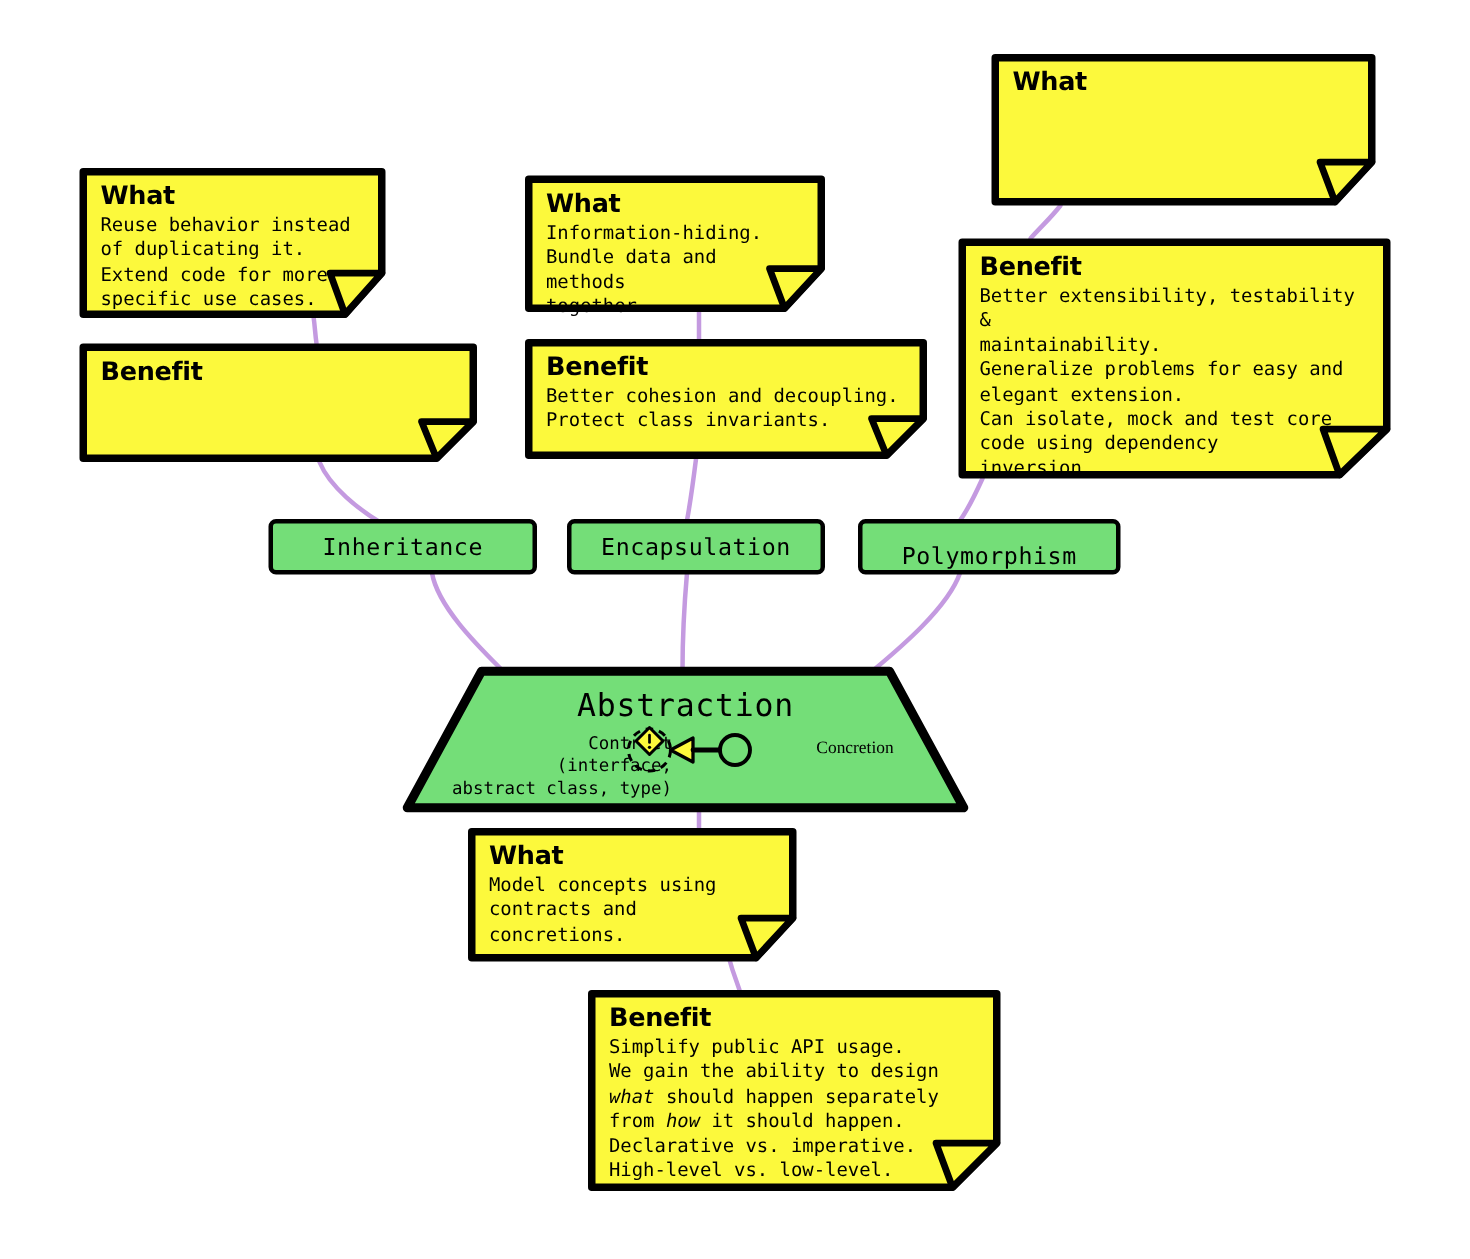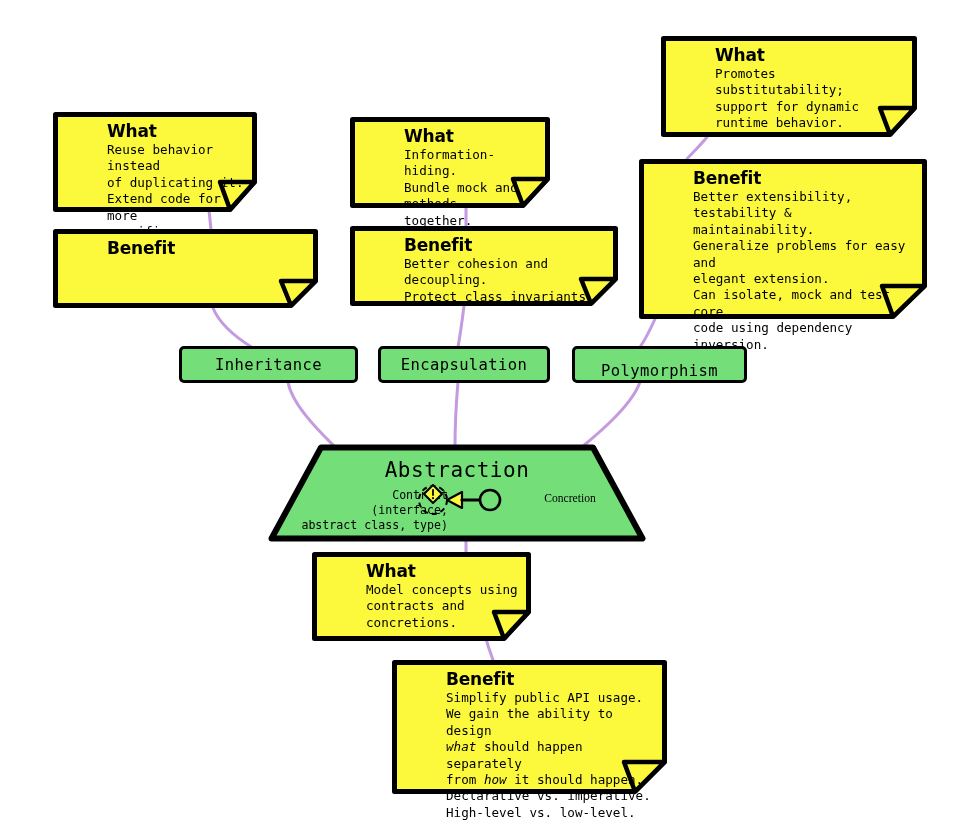--- a/index.html
+++ b/index.html
@@ -30,21 +30,20 @@
     height: 839px;
     z-index: 1;
     pointer-events: none;
   }
 
   
   .note {
     position: absolute;
     z-index: 3;
     box-sizing: border-box;
-    padding-left: 40px;
   }
   .note .note-svg {
     position: absolute;
     left: 0; top: 0;
     width: 100%;
     height: 100%;
     overflow: visible;
   }
   .note .note-body {
     position: relative;
@@ -202,21 +201,21 @@
   </div>
 
   <div class="note" id="note-enc-what" style="left:350px; top:117px; width:200px; height:91px;">
     <svg class="note-svg" viewBox="0 0 200 91" preserveAspectRatio="none">
       <path d="M2.5,2.5 H197.5 V62 L173,88.5 H2.5 Z" fill="#fcf93c" stroke="#000" stroke-width="5" stroke-linejoin="round"></path>
       <path d="M197.5,62 L163,62 L173,88.5 Z" fill="#fcf93c" stroke="#000" stroke-width="4.5" stroke-linejoin="round"></path>
     </svg>
     <div class="note-body">
       <div class="note-title">What</div>
       <div class="note-text">Information-hiding.
-Bundle mock and methods
+Bundle data and methods
 together.</div>
     </div>
   </div>
 
   <div class="note" id="note-enc-benefit" style="left:350px; top:226px; width:268px; height:80px;">
     <svg class="note-svg" viewBox="0 0 268 80" preserveAspectRatio="none">
       <path d="M2.5,2.5 H265.5 V53 L241,77.5 H2.5 Z" fill="#fcf93c" stroke="#000" stroke-width="5" stroke-linejoin="round"></path>
       <path d="M265.5,53 L231,53 L241,77.5 Z" fill="#fcf93c" stroke="#000" stroke-width="4.5" stroke-linejoin="round"></path>
     </svg>
     <div class="note-body">
@@ -226,23 +225,20 @@
     </div>
   </div>
 
   <div class="note" id="note-poly-what" style="left:661px; top:36px; width:256px; height:101px;">
     <svg class="note-svg" viewBox="0 0 256 101" preserveAspectRatio="none">
       <path d="M2.5,2.5 H253.5 V72 L229,98.5 H2.5 Z" fill="#fcf93c" stroke="#000" stroke-width="5" stroke-linejoin="round"></path>
       <path d="M253.5,72 L219,72 L229,98.5 Z" fill="#fcf93c" stroke="#000" stroke-width="4.5" stroke-linejoin="round"></path>
     </svg>
     <div class="note-body">
       <div class="note-title">What</div>
-      <div class="note-text">Promotes substitutability;
-support for dynamic
-runtime behavior.</div>
     </div>
   </div>
 
   <div class="note" id="note-poly-benefit" style="left:639px; top:159px; width:288px; height:160px;">
     <svg class="note-svg" viewBox="0 0 288 160" preserveAspectRatio="none">
       <path d="M2.5,2.5 H285.5 V127 L254,157.5 H2.5 Z" fill="#fcf93c" stroke="#000" stroke-width="5" stroke-linejoin="round"></path>
       <path d="M285.5,127 L243,127 L254,157.5 Z" fill="#fcf93c" stroke="#000" stroke-width="4.5" stroke-linejoin="round"></path>
     </svg>
     <div class="note-body">
       <div class="note-title">Benefit</div>

